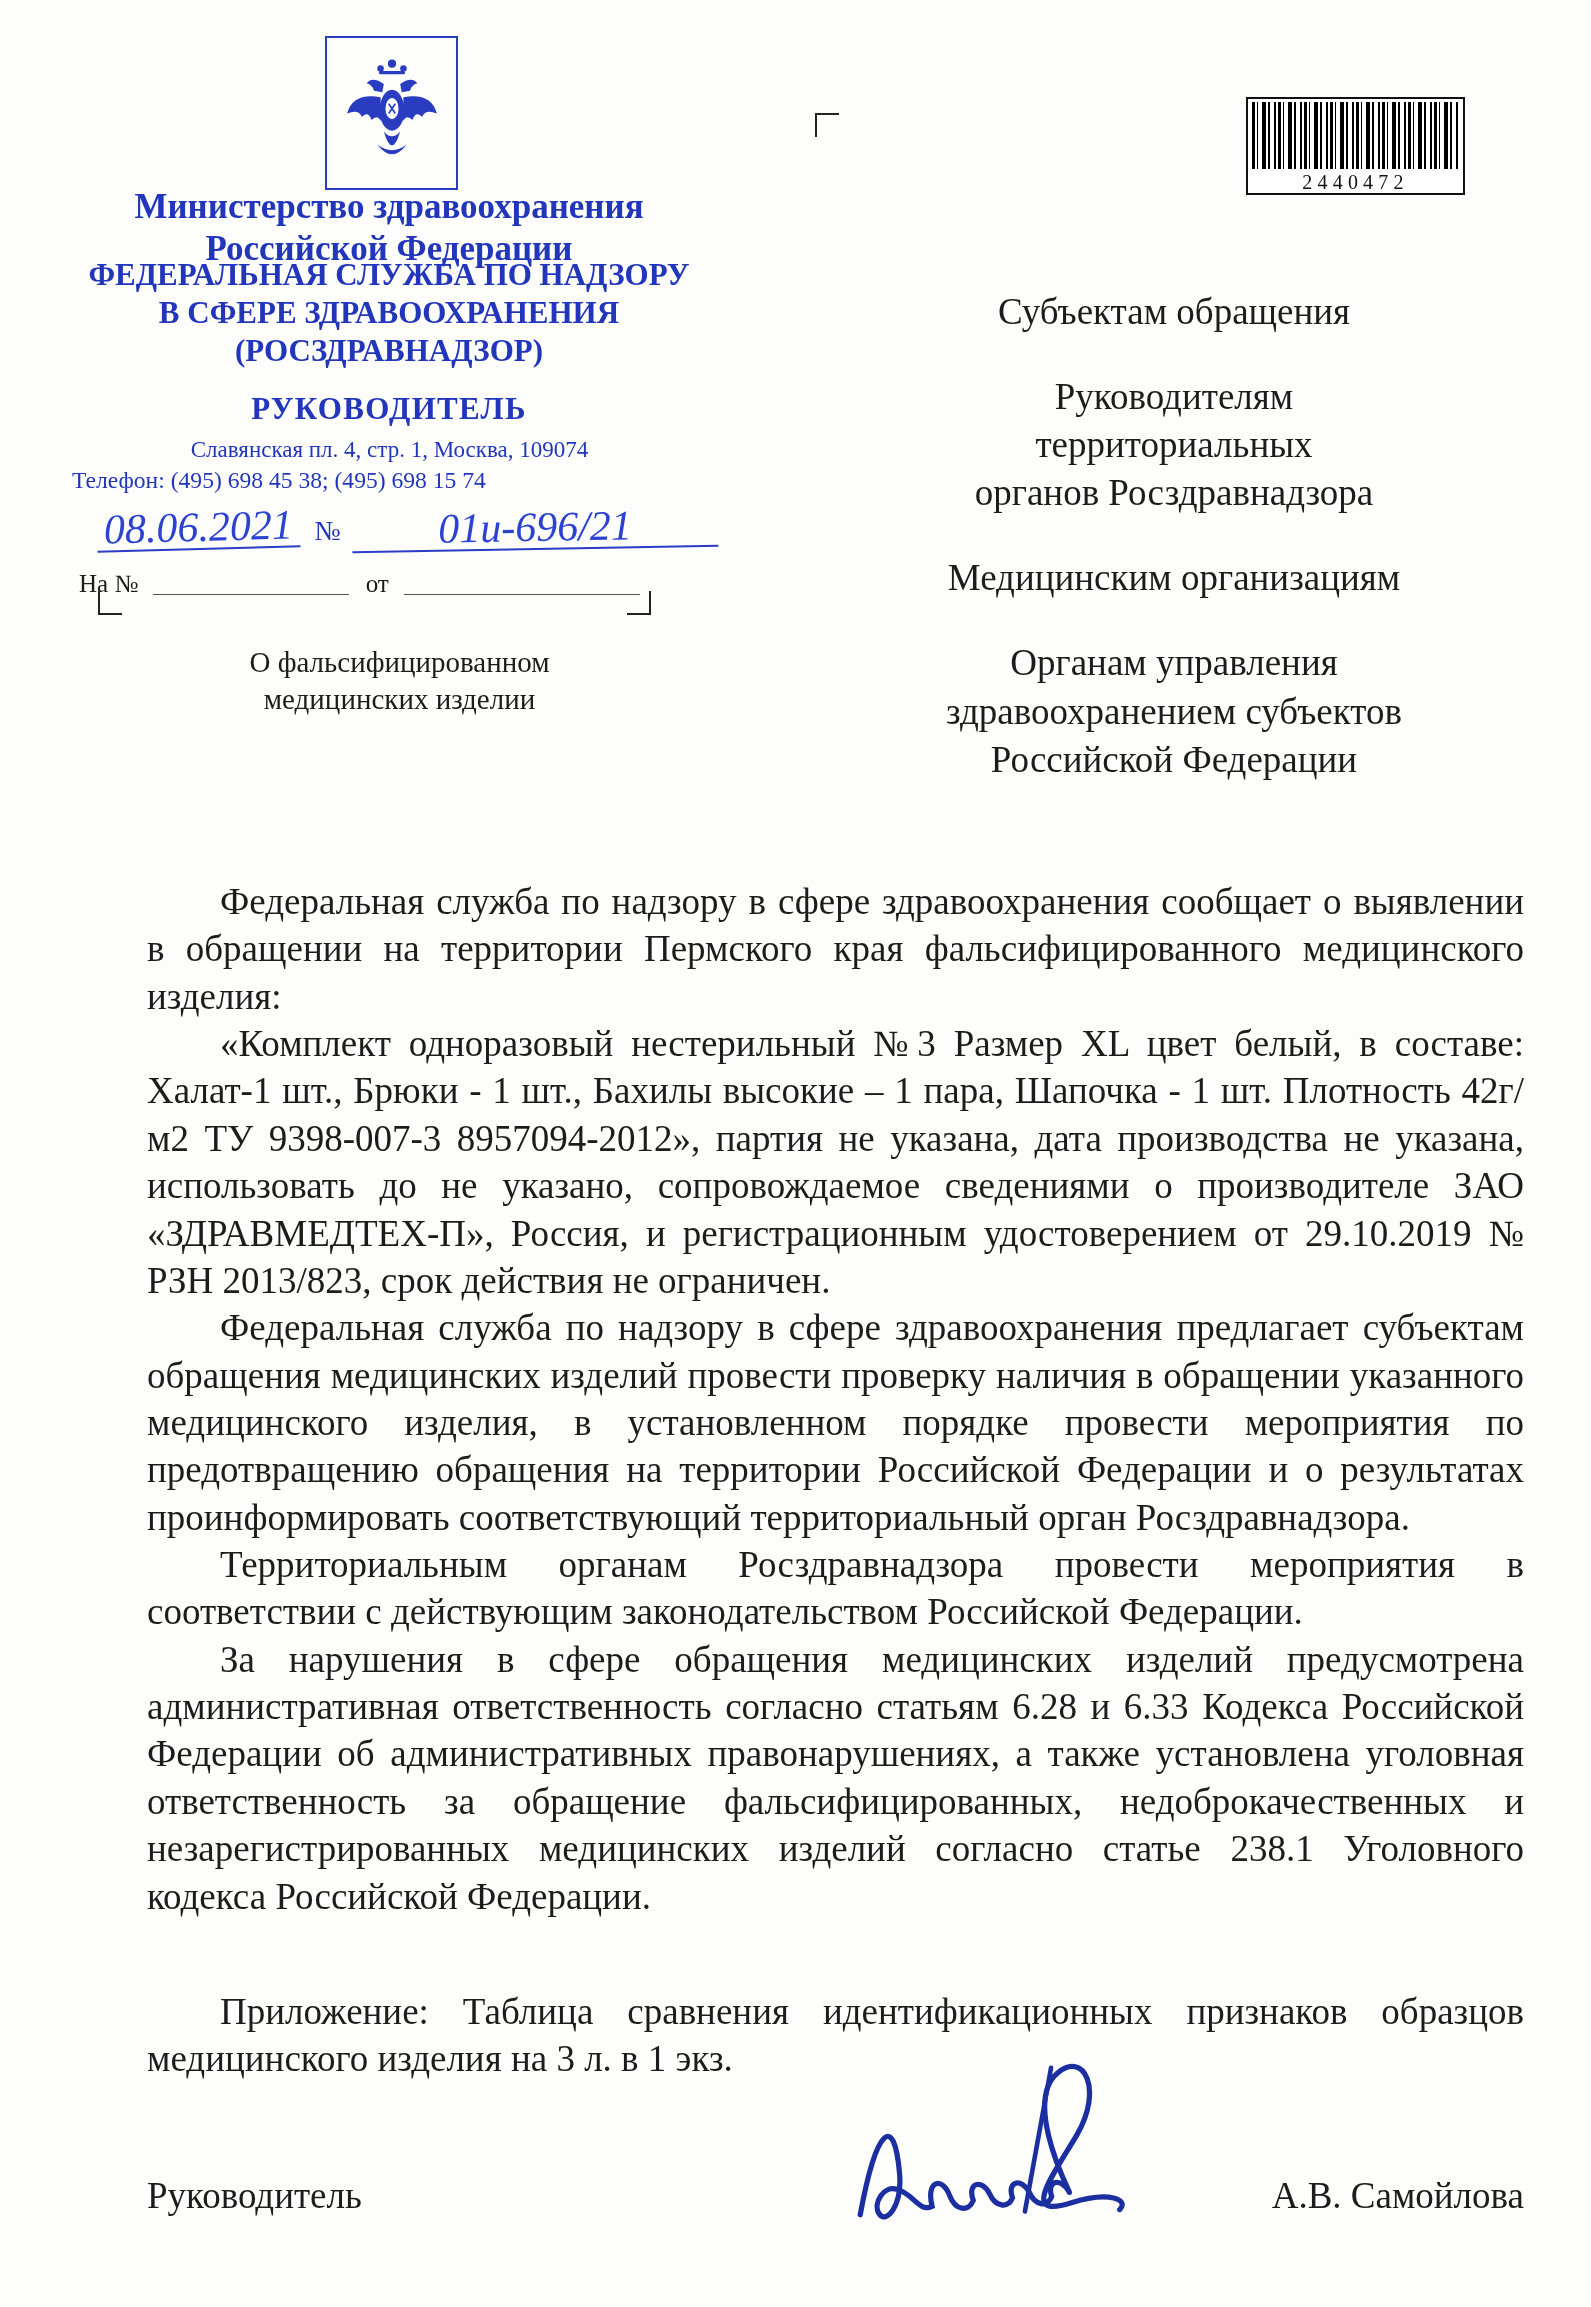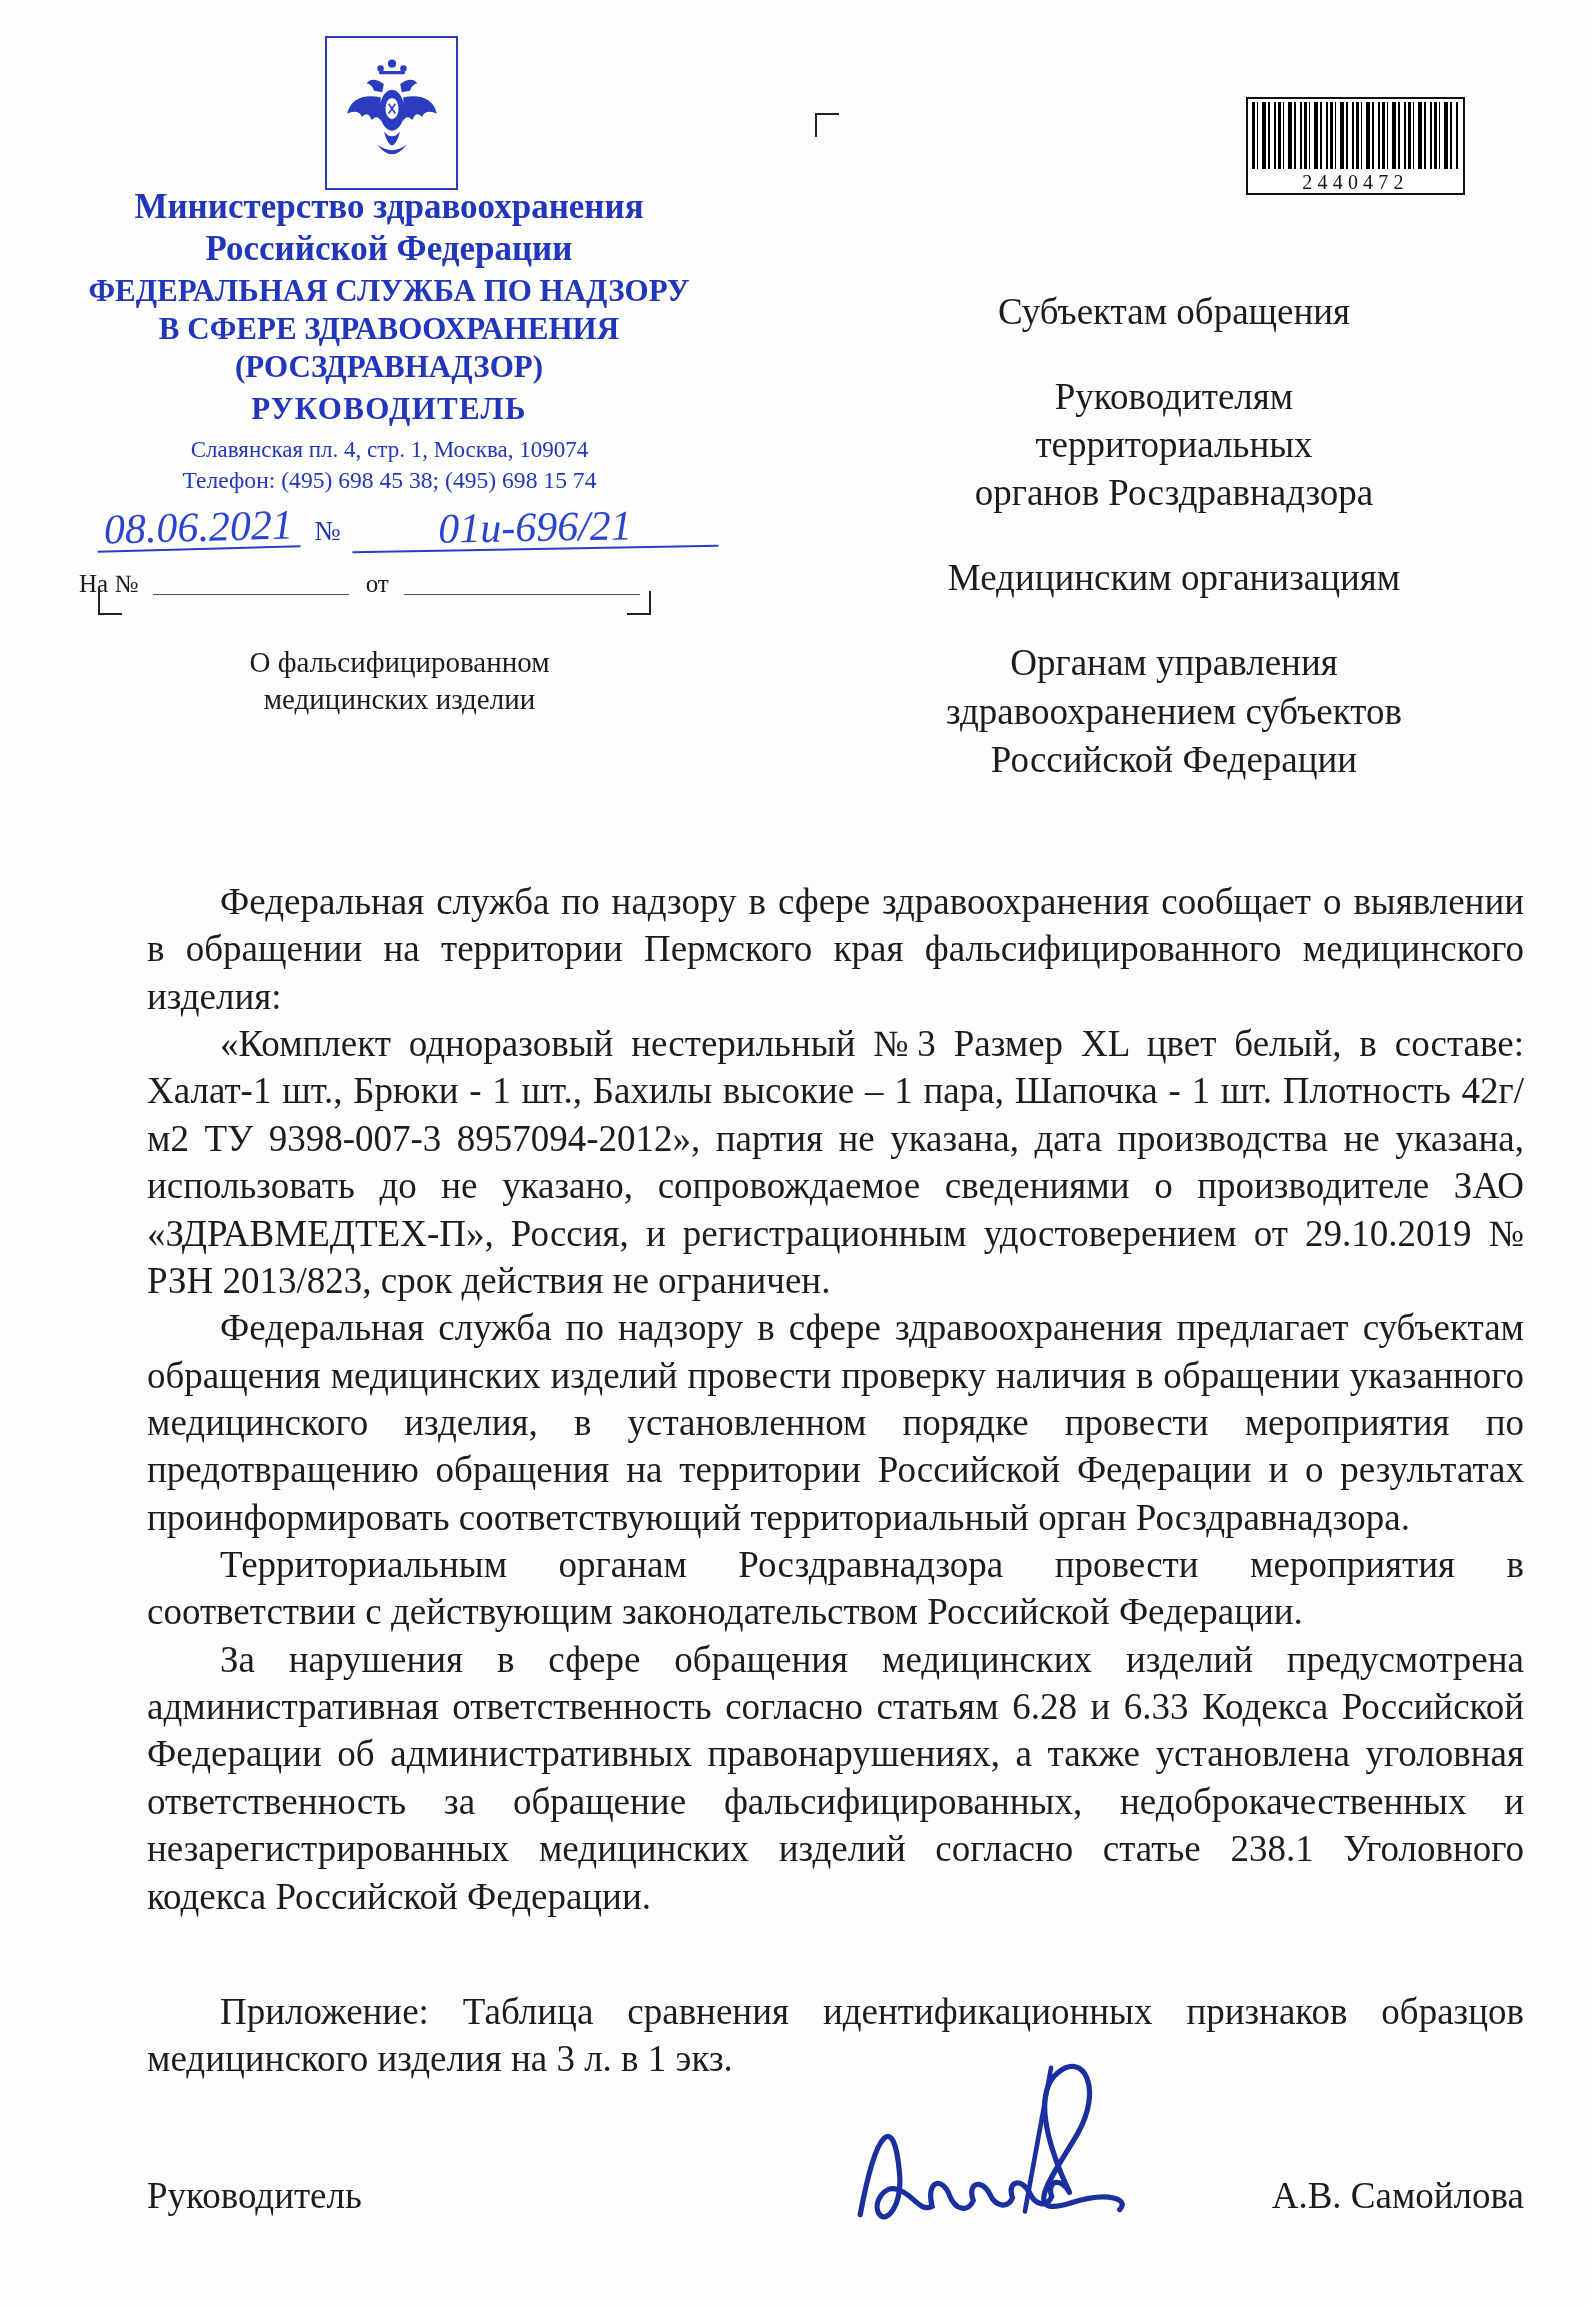--- a/index.html
+++ b/index.html
@@ -44,28 +44,28 @@
   }
 
   
   .blue { color: #2236bb; }
   .ministry {
     position: absolute; left: 85px; top: 186px; width: 608px;
     text-align: center; font-weight: bold; font-size: 35px; line-height: 1.2;
   }
   .service {
     position: absolute; left: 85px; top: 256px; width: 608px;
-    text-align: center; font-weight: bold; font-size: 31px; line-height: 1.22; margin-top: 16px;
+    text-align: center; font-weight: bold; font-size: 31px; line-height: 1.22;
   }
   .chief {
     position: absolute; left: 85px; top: 391px; width: 608px;
     text-align: center; font-weight: bold; font-size: 31px; letter-spacing: 1.3px;
   }
   .addr  { position: absolute; left: 72px; top: 437px; width: 635px; text-align: center; font-size: 23px; }
-  .phone { position: absolute; left: 72px; top: 467px; width: 635px; text-align: center; font-size: 23.6px; }
+  .phone { position: absolute; left: 72px; top: 467px; width: 635px; text-align: left; font-size: 23.6px; }
 
   
   .hand-row {
     position: absolute; left: 97px; top: 485px; width: 654px; height: 65px;
     display: flex; align-items: flex-end;
   }
   .hand {
     font-style: italic; color: #2b43d0; font-size: 42px; line-height: 1;
     white-space: nowrap;
   }

